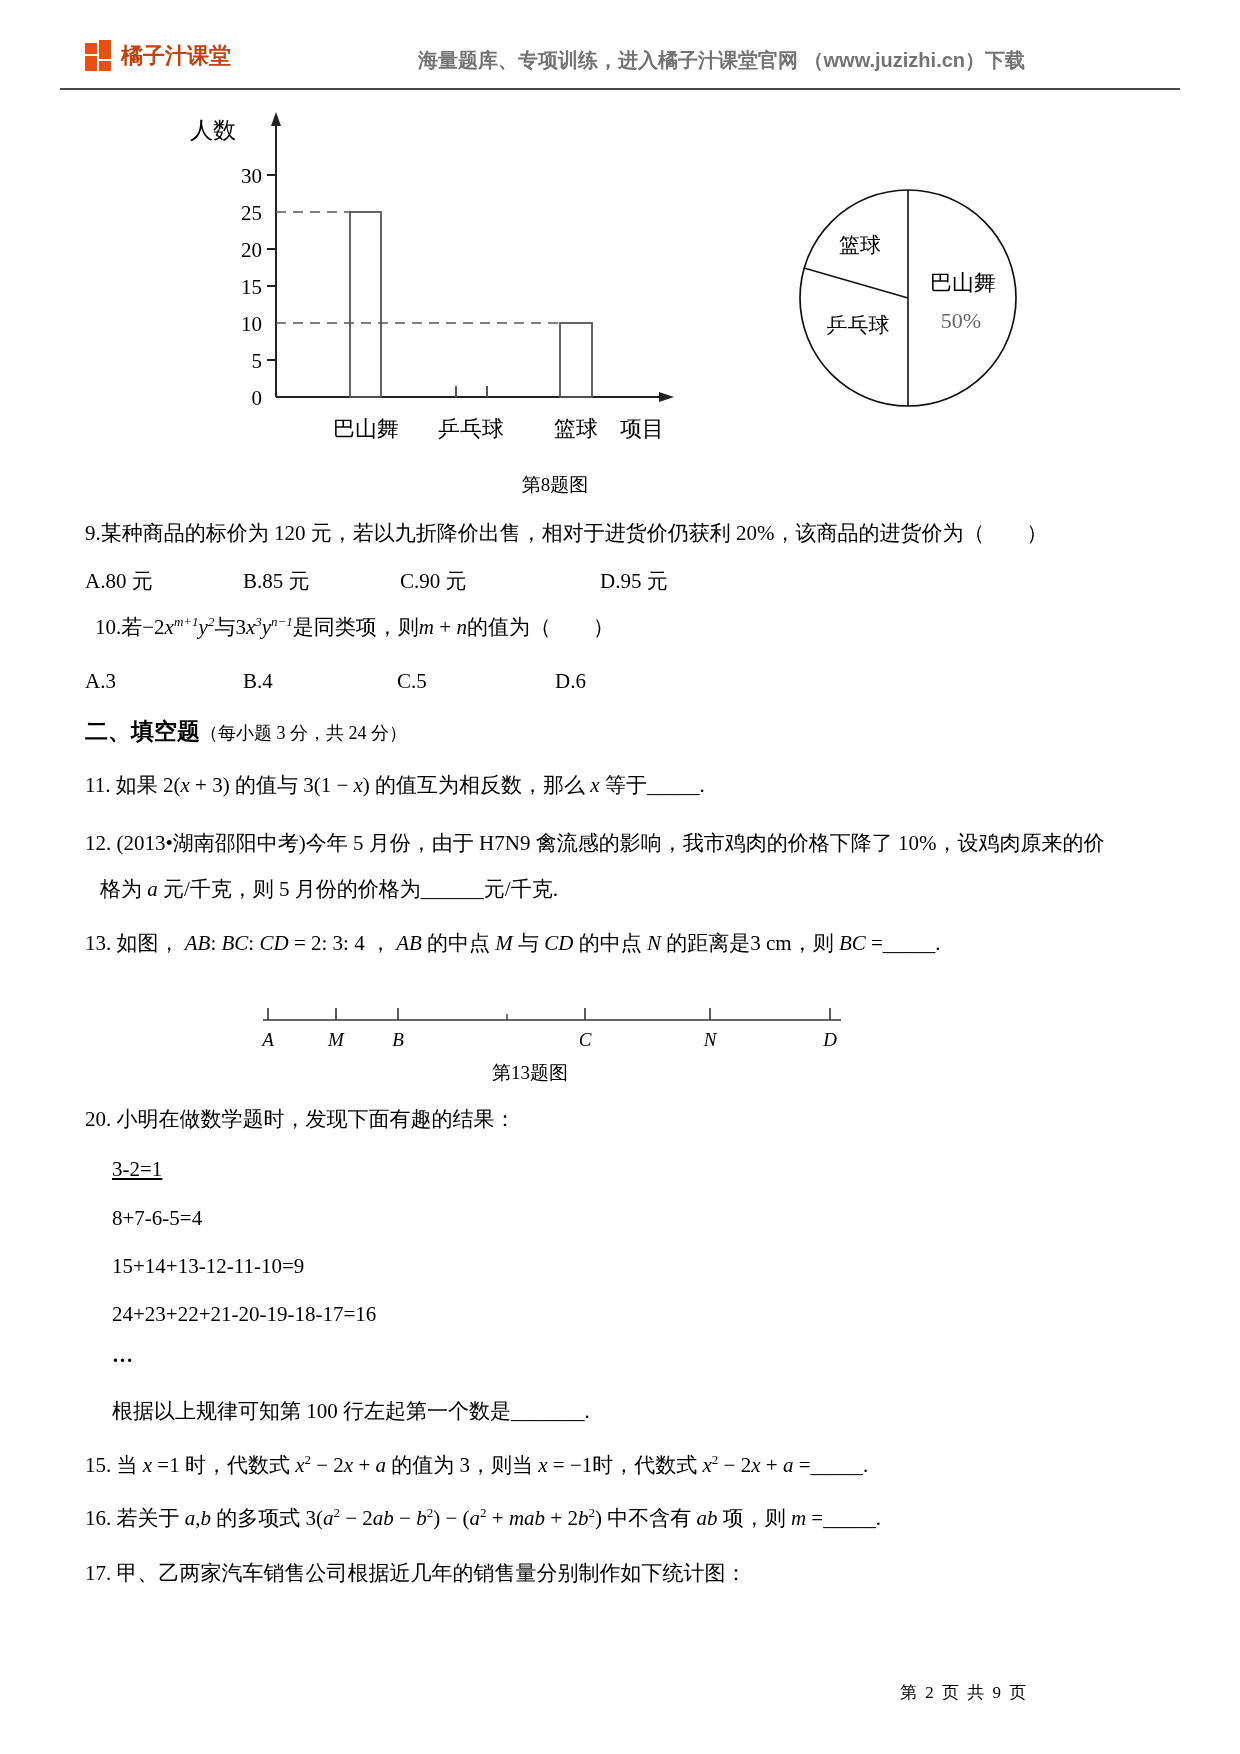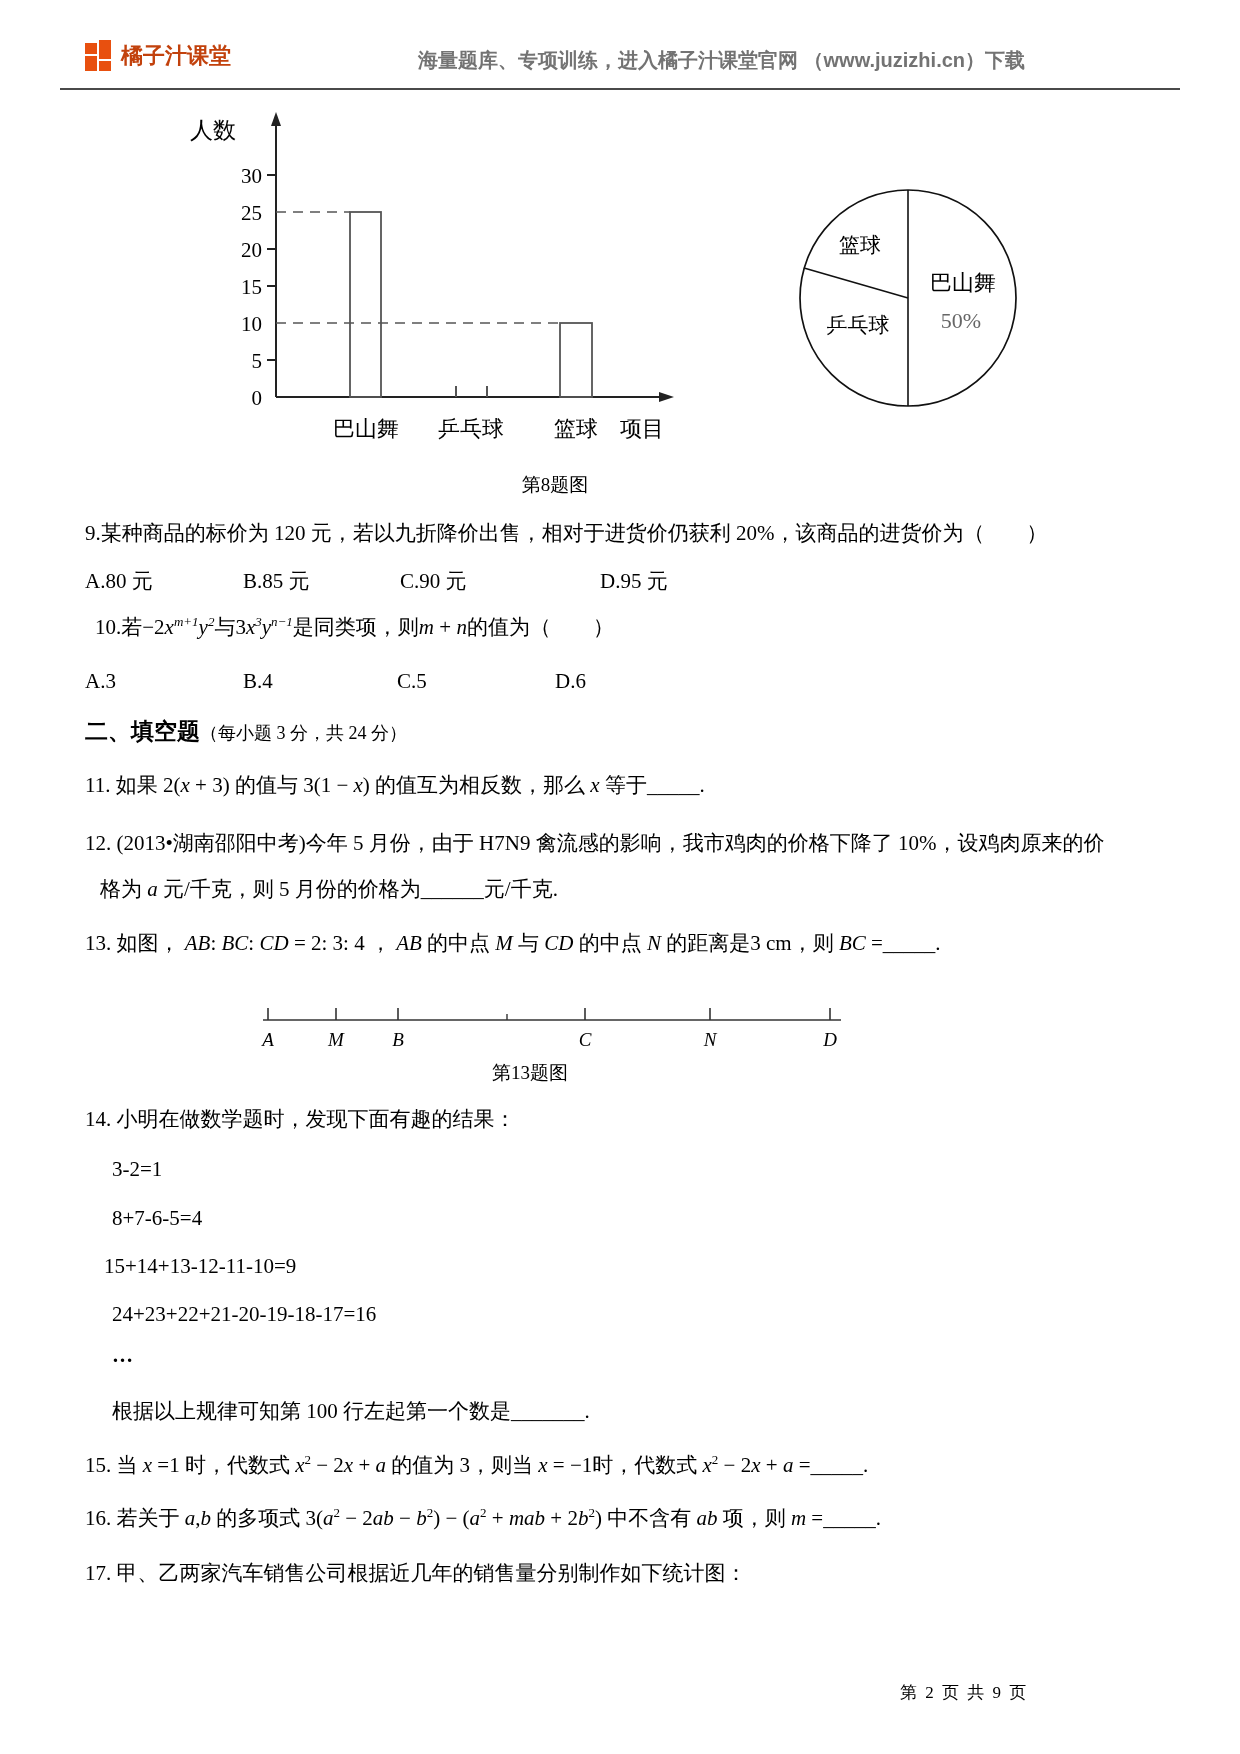--- a/index.html
+++ b/index.html
@@ -138,24 +138,24 @@
     <line x1="575" y1="10" x2="575" y2="22" stroke="#333" stroke-width="1.6"></line>
     <text x="13" y="48" font-size="19" font-style="italic" text-anchor="middle">A</text>
     <text x="81" y="48" font-size="19" font-style="italic" text-anchor="middle">M</text>
     <text x="143" y="48" font-size="19" font-style="italic" text-anchor="middle">B</text>
     <text x="330" y="48" font-size="19" font-style="italic" text-anchor="middle">C</text>
     <text x="455" y="48" font-size="19" font-style="italic" text-anchor="middle">N</text>
     <text x="575" y="48" font-size="19" font-style="italic" text-anchor="middle">D</text>
   </svg>
   <div class="abs fig-caption" style="left:230px; top:1060px; width:600px;">第13题图</div>
 
-  <div class="abs t" style="left:85px;  top:1106px;">14. 小明在做数学题时，发现下面有趣的结果：</div>
-  <div class="abs t" style="left:112px; top:1156px;">3-2=1</div>
+  <div class="abs t" style="left:85px;  top:1106px;">20. 小明在做数学题时，发现下面有趣的结果：</div>
+  <div class="abs t" style="left:112px; top:1156px;text-decoration:underline;">3-2=1</div>
   <div class="abs t" style="left:112px; top:1205px;">8+7-6-5=4</div>
-  <div class="abs t" style="left:104px; top:1253px;">15+14+13-12-11-10=9</div>
+  <div class="abs t" style="left:112px; top:1253px;">15+14+13-12-11-10=9</div>
   <div class="abs t" style="left:112px; top:1301px;">24+23+22+21-20-19-18-17=16</div>
   <div class="abs t ellipsis-row" style="left:112px; top:1342px;">…</div>
   <div class="abs t" style="left:112px; top:1398px;">根据以上规律可知第 100 行左起第一个数是_______.</div>
 
   <div class="abs t" style="left:85px; top:1452px;"><span class="seg-r">15. 当 </span><span class="seg-i">x</span><span class="seg-r"> =1 时，代数式 </span><span class="seg-i">x</span><span class="seg-sup">2</span><span class="seg-r"> − 2</span><span class="seg-i">x</span><span class="seg-r"> + </span><span class="seg-i">a</span><span class="seg-r"> 的值为 3，则当 </span><span class="seg-i">x</span><span class="seg-r"> = −1时，代数式 </span><span class="seg-i">x</span><span class="seg-sup">2</span><span class="seg-r"> − 2</span><span class="seg-i">x</span><span class="seg-r"> + </span><span class="seg-i">a</span><span class="seg-r"> =_____.</span></div>
   <div class="abs t" style="left:85px; top:1505px;"><span class="seg-r">16. 若关于 </span><span class="seg-i">a</span><span class="seg-r">,</span><span class="seg-i">b</span><span class="seg-r"> 的多项式 3(</span><span class="seg-i">a</span><span class="seg-sup">2</span><span class="seg-r"> − 2</span><span class="seg-i">ab</span><span class="seg-r"> − </span><span class="seg-i">b</span><span class="seg-sup">2</span><span class="seg-r">) − (</span><span class="seg-i">a</span><span class="seg-sup">2</span><span class="seg-r"> + </span><span class="seg-i">mab</span><span class="seg-r"> + 2</span><span class="seg-i">b</span><span class="seg-sup">2</span><span class="seg-r">) 中不含有 </span><span class="seg-i">ab</span><span class="seg-r"> 项，则 </span><span class="seg-i">m</span><span class="seg-r"> =_____.</span></div>
   <div class="abs t" style="left:85px; top:1560px;">17. 甲、乙两家汽车销售公司根据近几年的销售量分别制作如下统计图：</div>
 
   <div class="abs footer-page">第 2 页 共 9 页</div>
 

